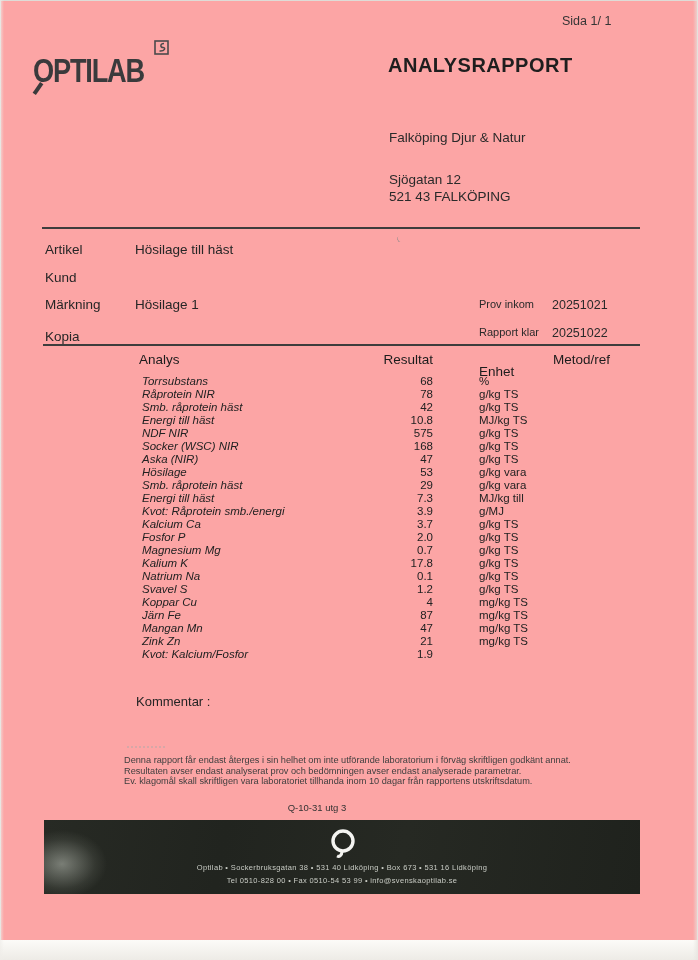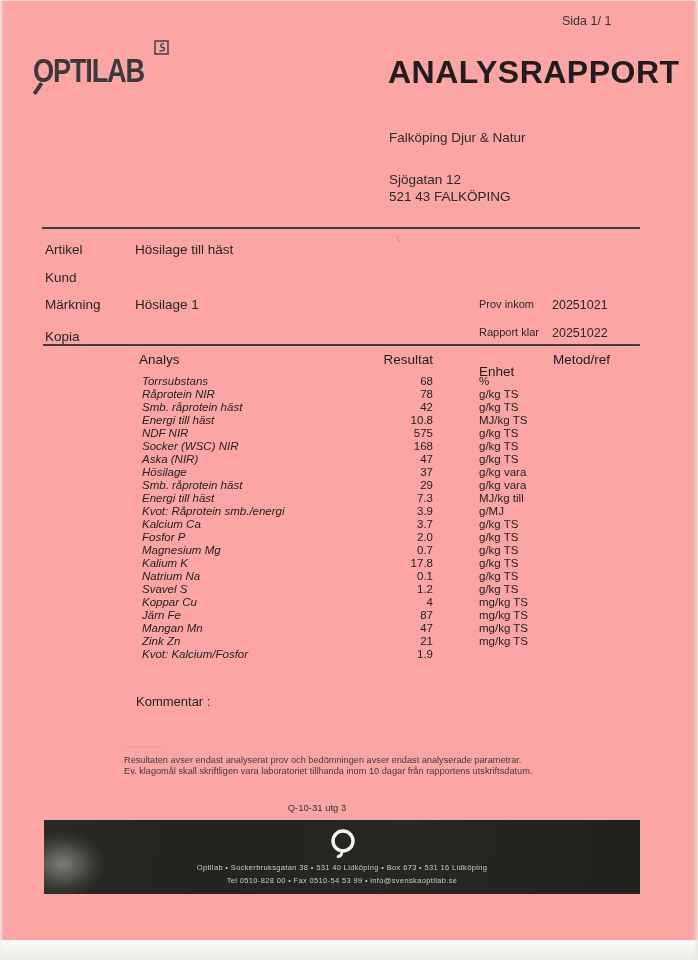--- a/index.html
+++ b/index.html
@@ -14,21 +14,21 @@
   
   .sida{left:562px;top:14px;font-size:12.5px;color:#353535;}
   .logo{left:33px;top:40px;width:175px;height:56px;}
   .logo-text{
     display:inline-block;font-weight:bold;font-size:34px;line-height:34px;
     letter-spacing:-1.5px;color:#3a3a3c;transform:scaleX(.8);transform-origin:left top;
     margin-top:13px;
   }
   .logo-tail{position:absolute;left:3px;top:42px;width:4px;height:13px;background:#3a3a3c;transform:rotate(35deg);}
   .logo-mark{position:absolute;left:121px;top:0;}
-  .title{left:388px;top:54px;font-size:32px;font-weight:bold;letter-spacing:.5px;color:#1e1e1e;}
+  .title{left:388px;top:54px;font-size:20px;font-weight:bold;letter-spacing:.5px;color:#1e1e1e;}
 
   
   .rec{left:389px;font-size:13.5px;color:#2a2a2a;}
   .rec-name{top:130px;}
   .rec-street{top:172px;}
   .rec-city{top:189px;}
 
   
   .rule{height:2px;background:#3d3d3d;}
   .rule1{left:42px;top:227px;width:598px;}
@@ -172,21 +172,21 @@
 
     <div class="trow">
       <span class="c-analys">Aska (NIR)</span>
       <span class="c-res">47</span>
       <span class="c-enhet">g/kg TS</span>
       <span class="c-metod"></span>
     </div>
 
     <div class="trow">
       <span class="c-analys">Hösilage</span>
-      <span class="c-res">37</span>
+      <span class="c-res">53</span>
       <span class="c-enhet">g/kg vara</span>
       <span class="c-metod"></span>
     </div>
 
     <div class="trow">
       <span class="c-analys">Smb. råprotein häst</span>
       <span class="c-res">29</span>
       <span class="c-enhet">g/kg vara</span>
       <span class="c-metod"></span>
     </div>
@@ -281,20 +281,21 @@
       <span class="c-enhet"></span>
       <span class="c-metod"></span>
     </div>
   </div>
 
   <span class="abs kommentar">Kommentar :</span>
 
   <div class="abs perf"></div>
 
   <div class="abs disclaimer">
+    <div>Denna rapport får endast återges i sin helhet om inte utförande laboratorium i förväg skriftligen godkänt annat.</div>
     <div>Resultaten avser endast analyserat prov och bedömningen avser endast analyserade parametrar.</div>
     <div>Ev. klagomål skall skriftligen vara laboratoriet tillhanda inom 10 dagar från rapportens utskriftsdatum.</div>
   </div>
 
   <span class="abs qcode">Q-10-31 utg 3</span>
 
   <div class="abs bar">
     <span class="bar-logo">
       <svg width="30" height="36" viewBox="0 0 30 36">
         <circle cx="15" cy="13" r="10" fill="none" stroke="#f4f4f1" stroke-width="3.4"></circle>

